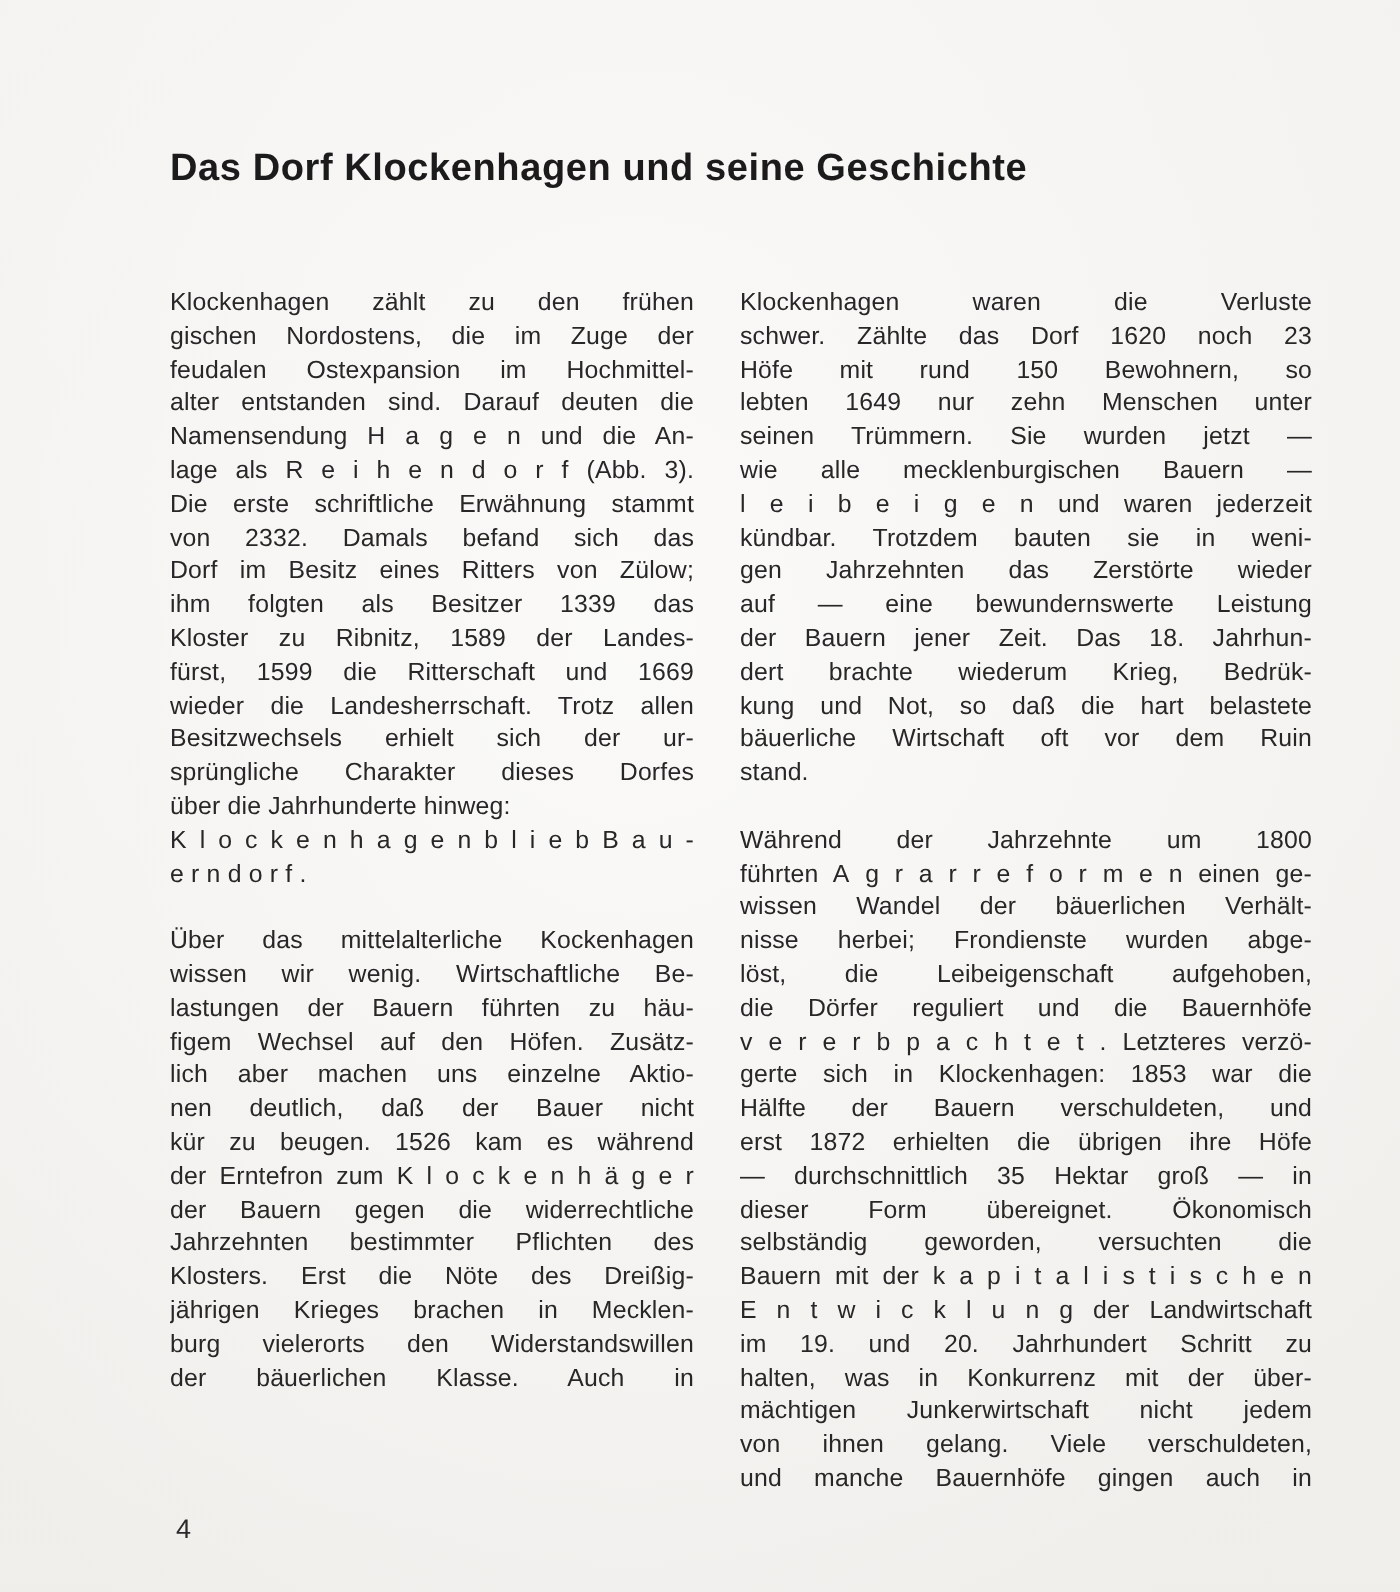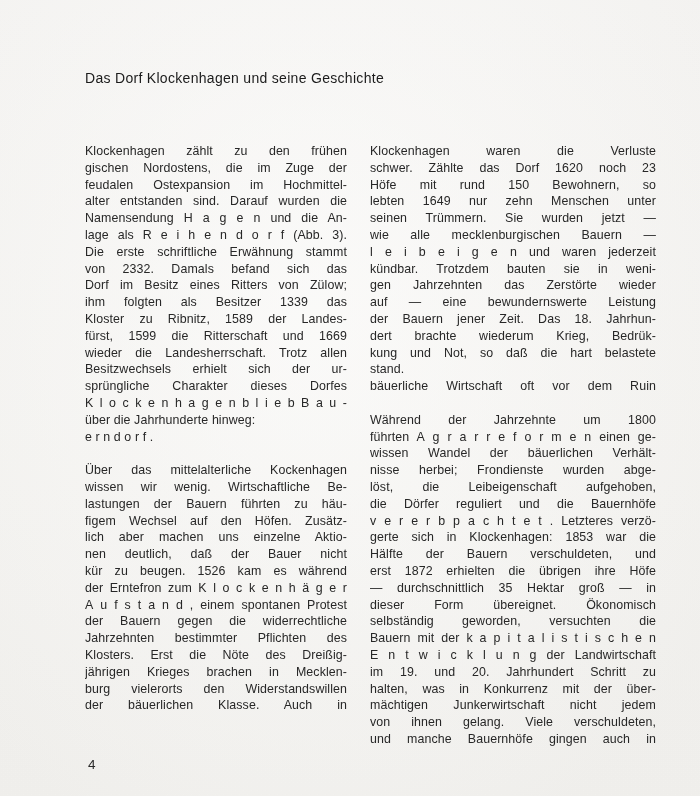--- a/index.html
+++ b/index.html
@@ -14,22 +14,22 @@
       radial-gradient(ellipse at 45% 40%, rgba(255,255,255,0.5), rgba(0,0,0,0.015) 85%),
       linear-gradient(180deg, #f7f6f4 0%, #f5f4f1 60%, #f3f2ef 100%);
     font-family: "Liberation Sans", "DejaVu Sans", sans-serif;
     color: #242424;
     overflow: hidden;
   }
   .page-title {
     position: absolute;
     left: 85px;
     top: 61px;
-    font-size: 14px;
-    font-weight: normal;
+    font-size: 19px;
+    font-weight: bold;
     letter-spacing: 0.3px;
     color: #1b1b1b;
     white-space: nowrap;
   }
   .text-column {
     position: absolute;
     top: 143px;
   }
   .col-left  { left: 85px;  width: 262px; }
   .col-right { left: 370px; width: 286px; }
@@ -57,45 +57,44 @@
 <body>
 
 <div class="page">
 
   <h1 class="page-title">Das Dorf Klockenhagen und seine Geschichte</h1>
 
   <div class="text-column col-left">
       <div class="text-line">Klockenhagen zählt zu den frühen</div>
       <div class="text-line">gischen Nordostens, die im Zuge der</div>
       <div class="text-line">feudalen Ostexpansion im Hochmittel-</div>
-      <div class="text-line">alter entstanden sind. Darauf wurden die</div>
+      <div class="text-line">alter entstanden sind. Darauf deuten die</div>
       <div class="text-line">Namensendung H&nbsp;a&nbsp;g&nbsp;e&nbsp;n und die An-</div>
       <div class="text-line">lage als R&nbsp;e&nbsp;i&nbsp;h&nbsp;e&nbsp;n&nbsp;d&nbsp;o&nbsp;r&nbsp;f (Abb. 3).</div>
       <div class="text-line">Die erste schriftliche Erwähnung stammt</div>
       <div class="text-line">von 2332. Damals befand sich das</div>
       <div class="text-line">Dorf im Besitz eines Ritters von Zülow;</div>
       <div class="text-line">ihm folgten als Besitzer 1339 das</div>
       <div class="text-line">Kloster zu Ribnitz, 1589 der Landes-</div>
       <div class="text-line">fürst, 1599 die Ritterschaft und 1669</div>
       <div class="text-line">wieder die Landesherrschaft. Trotz allen</div>
       <div class="text-line">Besitzwechsels erhielt sich der ur-</div>
       <div class="text-line">sprüngliche Charakter dieses Dorfes</div>
+      <div class="text-line flush">über die Jahrhunderte hinweg:</div>
       <div class="text-line">K&nbsp;l&nbsp;o&nbsp;c&nbsp;k&nbsp;e&nbsp;n&nbsp;h&nbsp;a&nbsp;g&nbsp;e&nbsp;n b&nbsp;l&nbsp;i&nbsp;e&nbsp;b B&nbsp;a&nbsp;u&nbsp;-</div>
-      <div class="text-line flush">über die Jahrhunderte hinweg:</div>
       <div class="text-line flush">e&nbsp;r&nbsp;n&nbsp;d&nbsp;o&nbsp;r&nbsp;f&nbsp;.</div>
       <div class="text-line blank">&nbsp;</div>
       <div class="text-line">Über das mittelalterliche Kockenhagen</div>
       <div class="text-line">wissen wir wenig. Wirtschaftliche Be-</div>
       <div class="text-line">lastungen der Bauern führten zu häu-</div>
       <div class="text-line">figem Wechsel auf den Höfen. Zusätz-</div>
       <div class="text-line">lich aber machen uns einzelne Aktio-</div>
       <div class="text-line">nen deutlich, daß der Bauer nicht</div>
       <div class="text-line">kür zu beugen. 1526 kam es während</div>
       <div class="text-line">der Erntefron zum K&nbsp;l&nbsp;o&nbsp;c&nbsp;k&nbsp;e&nbsp;n&nbsp;h&nbsp;ä&nbsp;g&nbsp;e&nbsp;r</div>
-      <div class="text-line">A&nbsp;u&nbsp;f&nbsp;s&nbsp;t&nbsp;a&nbsp;n&nbsp;d&nbsp;, einem spontanen Protest</div>
       <div class="text-line">der Bauern gegen die widerrechtliche</div>
       <div class="text-line">Jahrzehnten bestimmter Pflichten des</div>
       <div class="text-line">Klosters. Erst die Nöte des Dreißig-</div>
       <div class="text-line">jährigen Krieges brachen in Mecklen-</div>
       <div class="text-line">burg vielerorts den Widerstandswillen</div>
       <div class="text-line">der bäuerlichen Klasse. Auch in</div>
     </div>
 
   <div class="text-column col-right">
       <div class="text-line">Klockenhagen waren die Verluste</div>
@@ -104,22 +103,22 @@
       <div class="text-line">lebten 1649 nur zehn Menschen unter</div>
       <div class="text-line">seinen Trümmern. Sie wurden jetzt —</div>
       <div class="text-line">wie alle mecklenburgischen Bauern —</div>
       <div class="text-line">l&nbsp;e&nbsp;i&nbsp;b&nbsp;e&nbsp;i&nbsp;g&nbsp;e&nbsp;n und waren jederzeit</div>
       <div class="text-line">kündbar. Trotzdem bauten sie in weni-</div>
       <div class="text-line">gen Jahrzehnten das Zerstörte wieder</div>
       <div class="text-line">auf — eine bewundernswerte Leistung</div>
       <div class="text-line">der Bauern jener Zeit. Das 18. Jahrhun-</div>
       <div class="text-line">dert brachte wiederum Krieg, Bedrük-</div>
       <div class="text-line">kung und Not, so daß die hart belastete</div>
+      <div class="text-line">bäuerliche Wirtschaft oft vor dem Ruin</div>
       <div class="text-line flush">stand.</div>
-      <div class="text-line">bäuerliche Wirtschaft oft vor dem Ruin</div>
       <div class="text-line blank">&nbsp;</div>
       <div class="text-line">Während der Jahrzehnte um 1800</div>
       <div class="text-line">führten A&nbsp;g&nbsp;r&nbsp;a&nbsp;r&nbsp;r&nbsp;e&nbsp;f&nbsp;o&nbsp;r&nbsp;m&nbsp;e&nbsp;n einen ge-</div>
       <div class="text-line">wissen Wandel der bäuerlichen Verhält-</div>
       <div class="text-line">nisse herbei; Frondienste wurden abge-</div>
       <div class="text-line">löst, die Leibeigenschaft aufgehoben,</div>
       <div class="text-line">die Dörfer reguliert und die Bauernhöfe</div>
       <div class="text-line">v&nbsp;e&nbsp;r&nbsp;e&nbsp;r&nbsp;b&nbsp;p&nbsp;a&nbsp;c&nbsp;h&nbsp;t&nbsp;e&nbsp;t&nbsp;. Letzteres verzö-</div>
       <div class="text-line">gerte sich in Klockenhagen: 1853 war die</div>
       <div class="text-line">Hälfte der Bauern verschuldeten, und</div>

